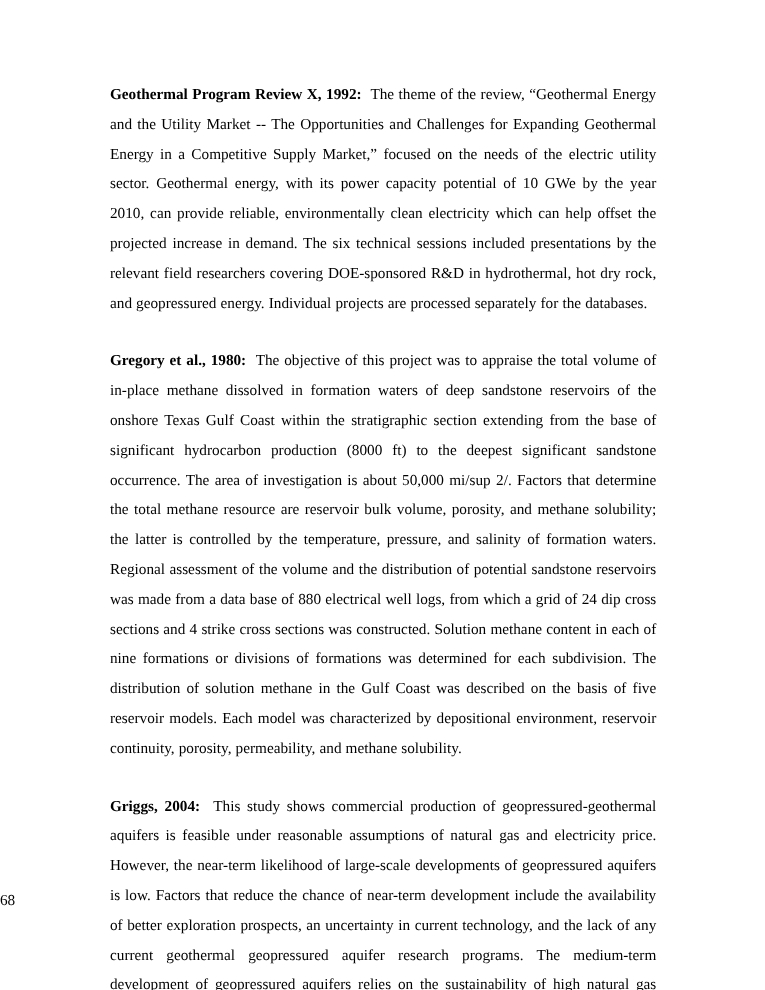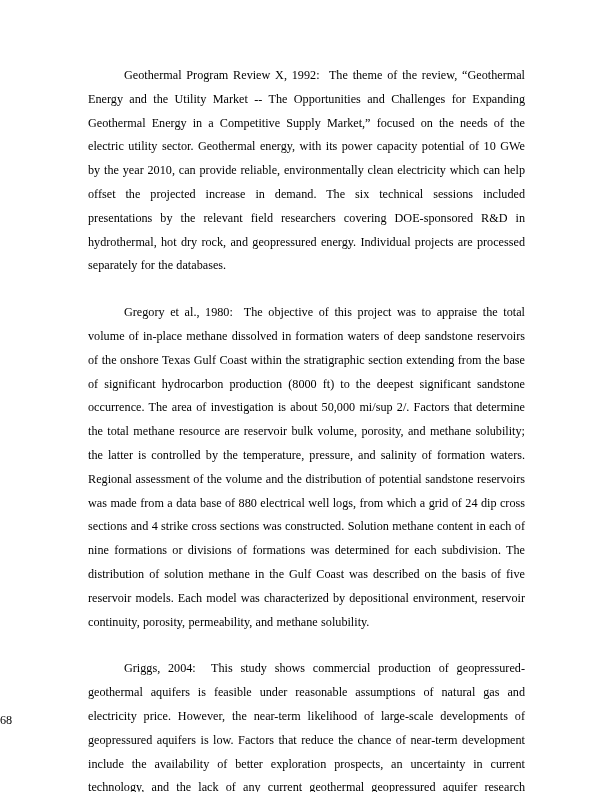--- a/index.html
+++ b/index.html
@@ -33,22 +33,21 @@
     text-align: justify;
     text-justify: inter-word;
     margin: 0 0 23px 0;
     hyphens: none;
     word-spacing: 0.02em;
   }
   .para:last-of-type {
     margin-bottom: 0;
   }
   .para .lead {
-    font-weight: normal;
-    margin-left: 36px;
+    font-weight: bold;
   }
   .para .lead-gap {
     display: inline;
   }
   .page-number {
     position: absolute;
     left: 0;
     right: 0;
     top: 713px;
     text-align: left;

